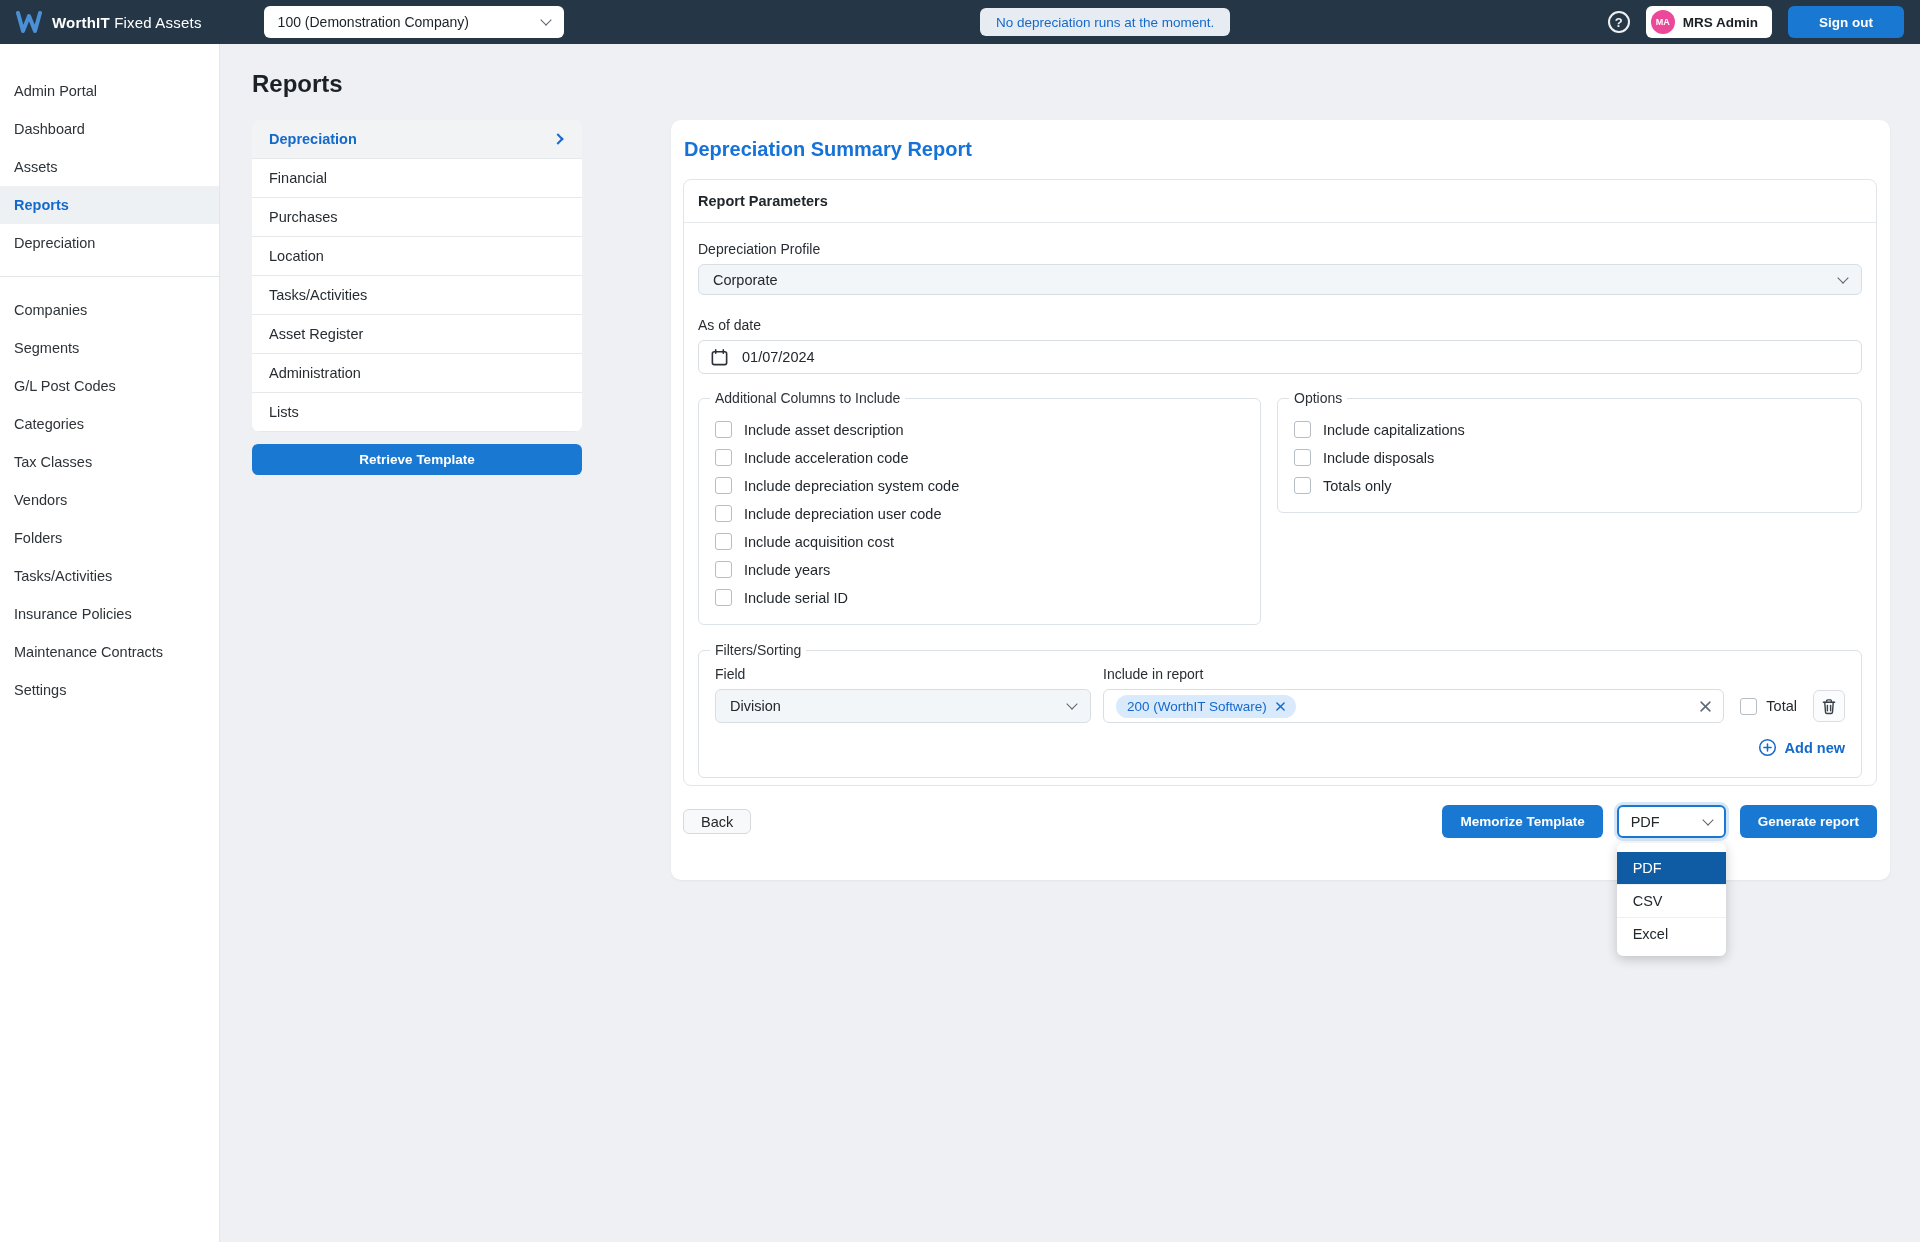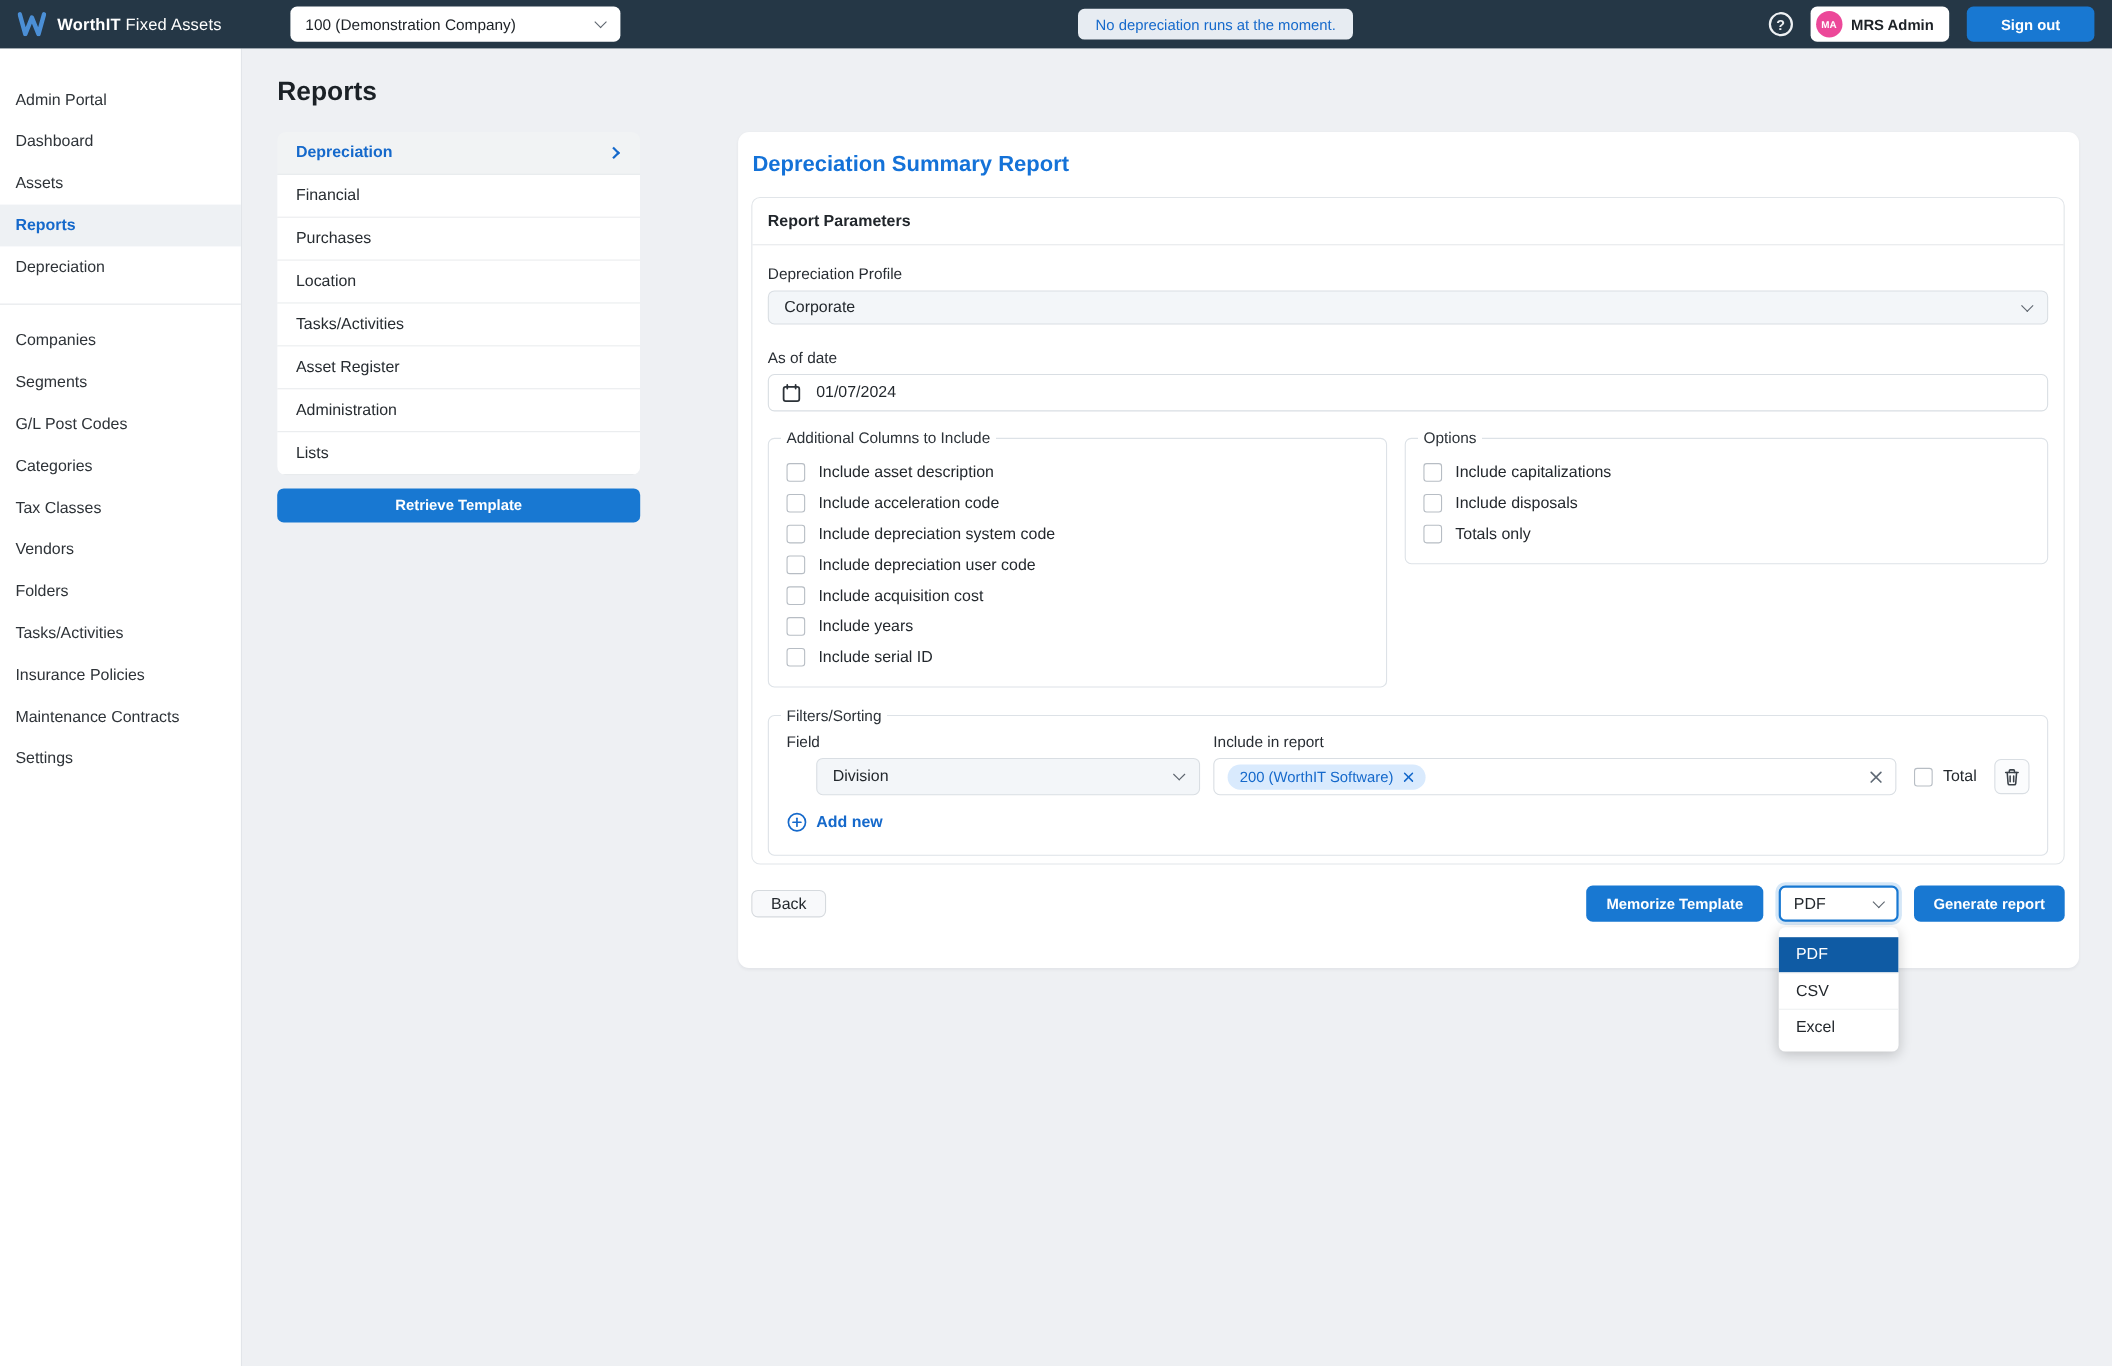--- a/index.html
+++ b/index.html
@@ -129,21 +129,21 @@
   .chip {
     background:#d9eafd; color:#1569cb; font-size:13.5px; padding:4px 11px;
     border-radius:15px; display:flex; align-items:center; gap:9px; cursor:default;
   }
   .total-wrap { display:flex; align-items:center; gap:9px; height:34px; padding:0 4px; }
   .trash-btn {
     width:32px; height:32px; border:1px solid #d9dee3; border-radius:6px;
     background:#fbfcfd; display:flex; align-items:center; justify-content:center;
     cursor:pointer; margin-bottom:1px;
   }
-  .add-row { display:flex; margin-top:15px; }
+  .add-row { display:flex; justify-content:flex-end; margin-top:15px; }
   .add-link { color:#1569cb; font-size:14.5px; font-weight:bold; display:flex; align-items:center; gap:8px; cursor:pointer; }
   
   .actions-row { display:flex; align-items:center; gap:14px; margin-top:19px; }
   .back-btn {
     height:25px; padding:0 17px; background:#f8f9fb; border:1px solid #d6dade;
     border-radius:6px; font-size:14.5px; color:#23282d; cursor:pointer;
     font-family:"Liberation Sans", sans-serif;
   }
   .spacer { flex:1; }
   .primary-btn {
@@ -327,21 +327,21 @@
                   <span class="check-label">Totals only</span>
                 </div>
               </fieldset>
             </div>
 
             <fieldset class="fs-filters">
               <legend>Filters/Sorting</legend>
               <div class="filter-row">
                 <div class="fcol-field">
                   <label class="flabel">Field</label>
-                  <div class="select-control" style="height:34px;margin-left:27px;">
+                  <div class="select-control" style="height:34px;">
                     <span>Division</span>
                     <span class="chev-down"></span>
                   </div>
                 </div>
                 <div class="fcol-include">
                   <label class="flabel">Include in report</label>
                   <div class="tagbox">
                     <span class="chip">
                       <span>200 (WorthIT Software)</span>
                       <span>

